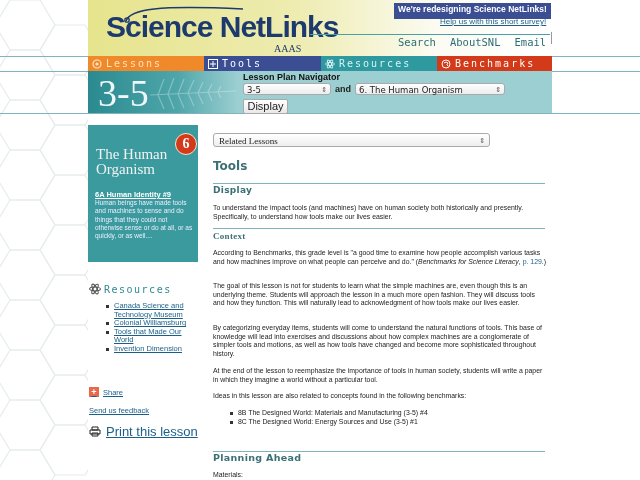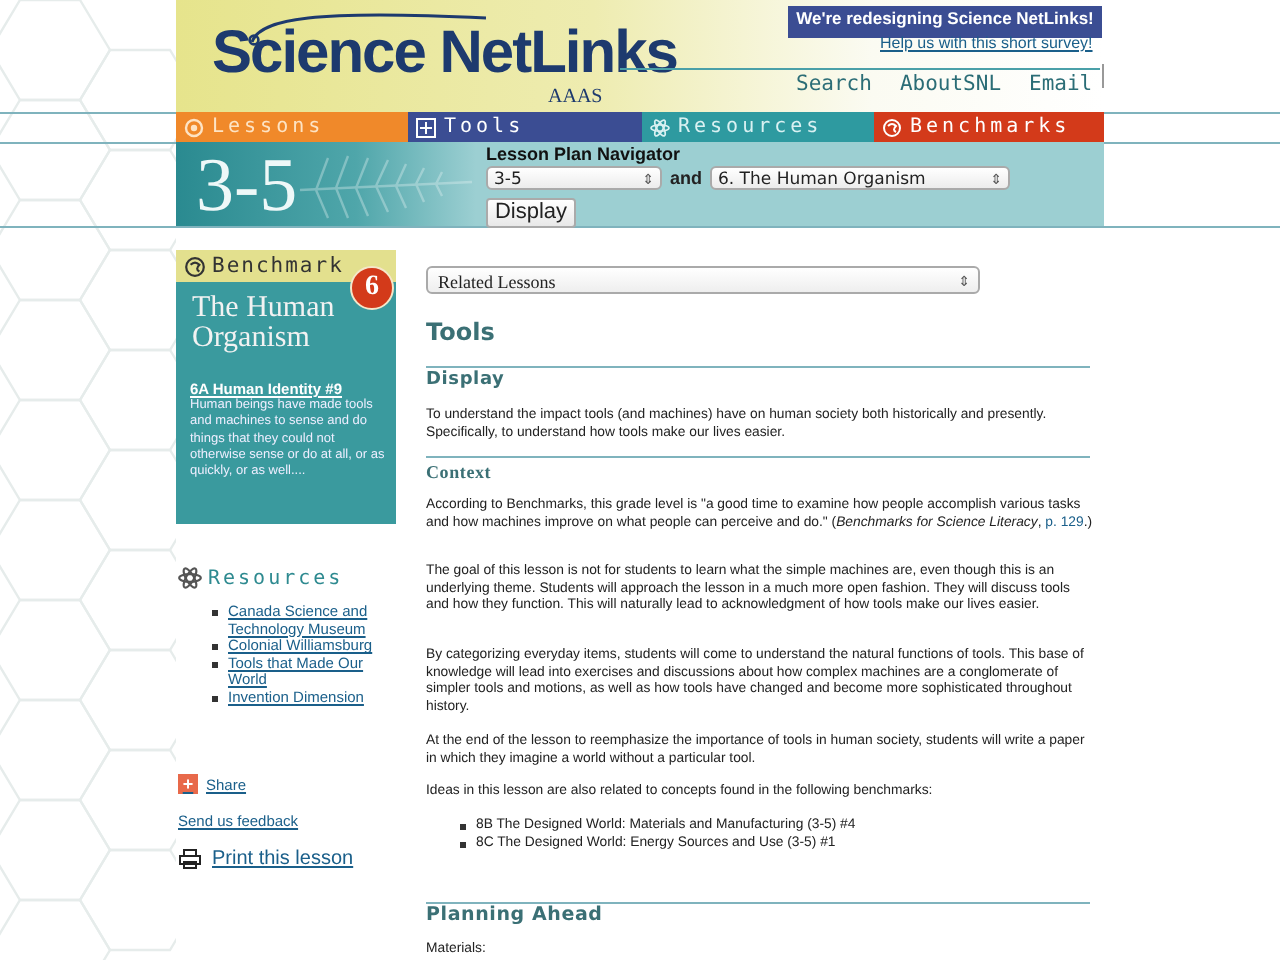--- a/index.html
+++ b/index.html
@@ -55,21 +55,21 @@
   .bench-link{position:absolute;left:7px;top:65px;font-size:7.5px;font-weight:bold;color:#fff;text-decoration:underline;}
   .bench-desc{position:absolute;left:7px;top:74px;width:100px;font-size:6.5px;line-height:8.3px;color:#eef;}
   .res-head{position:absolute;left:89px;top:283px;display:flex;align-items:center;}
   .res-head .t{font-family:"DejaVu Sans Mono",monospace;font-size:10px;letter-spacing:1.5px;color:#2e8a90;margin-left:3px;}
   .res-list{position:absolute;left:106px;top:302px;width:92px;margin:0;padding:0;list-style:none;}
   .res-list li{position:relative;padding-left:8px;font-size:7.5px;line-height:8.6px;color:#1a5f8a;text-decoration:underline;}
   .res-list li:before{content:"";position:absolute;left:0;top:3px;width:3px;height:3px;background:#333;}
   .share{position:absolute;left:89px;top:387px;display:flex;align-items:center;font-size:7.5px;color:#1a5f8a;text-decoration:underline;}
   .share .box{width:10px;height:10px;background:#e8694a;color:#fff;font-size:9px;font-weight:bold;text-align:center;line-height:10px;margin-right:4px;text-decoration:none;}
   .feedback{position:absolute;left:89px;top:406px;font-size:7.5px;color:#1a5f8a;text-decoration:underline;}
-  .print{position:absolute;left:89px;top:424px;display:flex;align-items:center;font-size:10px;color:#1a5f8a;text-decoration:underline;}
+  .print{position:absolute;left:89px;top:424px;display:flex;align-items:center;font-size:13px;color:#1a5f8a;text-decoration:underline;}
   .print svg{margin-right:5px;}
   
   .related{position:absolute;left:213px;top:133px;width:277px;height:14px;background:linear-gradient(#fff,#eee);
            border:1px solid #aaa;border-radius:3px;font-family:Liberation Serif, serif;font-size:9px;line-height:14px;padding-left:5px;box-sizing:border-box;}
   .related .arr{position:absolute;right:4px;top:0;font-size:7px;color:#555;}
   .title{position:absolute;left:213px;top:159px;font-family:"DejaVu Sans",sans-serif;font-size:12px;font-weight:bold;color:#3b7075;}
   .rule{position:absolute;left:213px;width:332px;height:1px;background:#7fb3bd;}
   .h2{position:absolute;left:213px;font-family:"DejaVu Sans",sans-serif;font-size:9px;font-weight:bold;color:#3b7075;letter-spacing:.3px;}
   .p{position:absolute;left:213px;width:334px;font-size:6.9px;line-height:8.5px;color:#222;}
   .p a{color:#1a5f8a;}
@@ -177,27 +177,20 @@
   </div>
   <div class="and">and</div>
   <div class="sel" style="left:267px;top:12px;width:150px;">
     <span>6. The Human Organism</span>
     <span class="arr">⇕</span>
   </div>
   <div class="display-btn">Display</div>
 </div>
 
 <div class="bench-card">
-  <div class="bench-head">
-    <svg style="position:absolute;left:4px;top:3px;" width="11" height="11" viewBox="0 0 10 10">
-        <circle cx="5" cy="5" r="4" fill="none" stroke="#333" stroke-width="1"></circle>
-        <path d="M3 4 Q5 2 7 4 Q5 6 7 7" fill="none" stroke="#333" stroke-width="1"></path>
-      </svg>
-    <span class="t">Benchmark</span>
-  </div>
   <div class="bench-num">6</div>
   <div class="bench-title">
     <div>The Human</div>
     <div>Organism</div>
   </div>
   <div class="bench-link">6A Human Identity #9</div>
   <div class="bench-desc">Human beings have made tools and machines to sense and do things that they could not otherwise sense or do at all, or as quickly, or as well....</div>
 </div>
 
 <div class="res-head">

